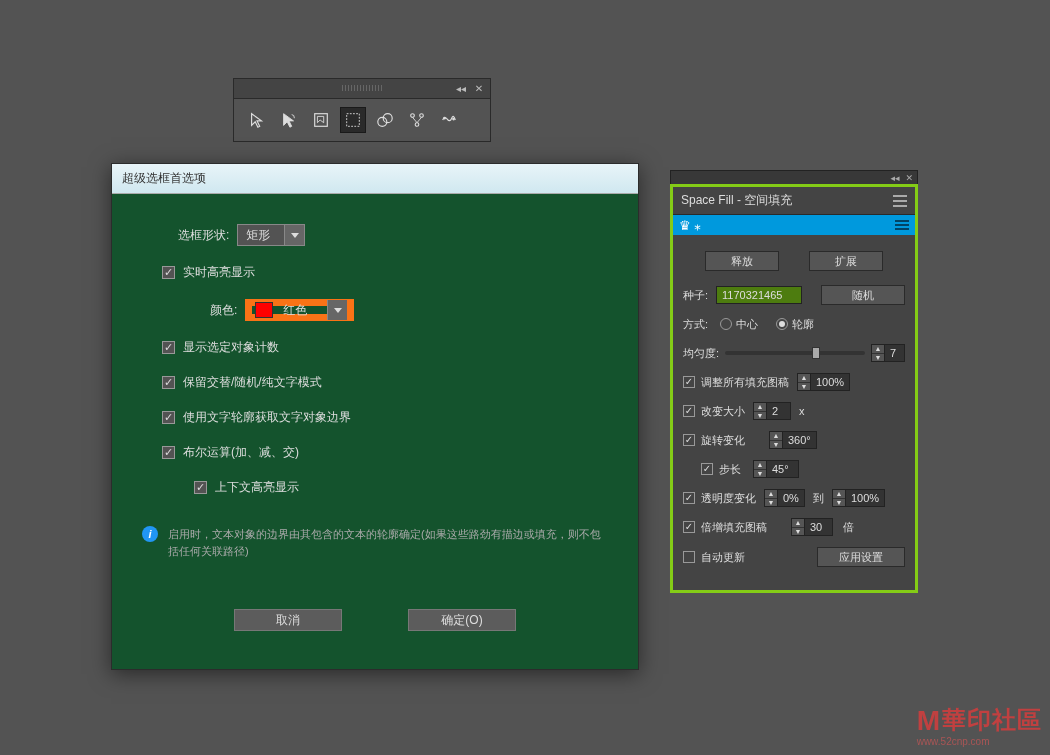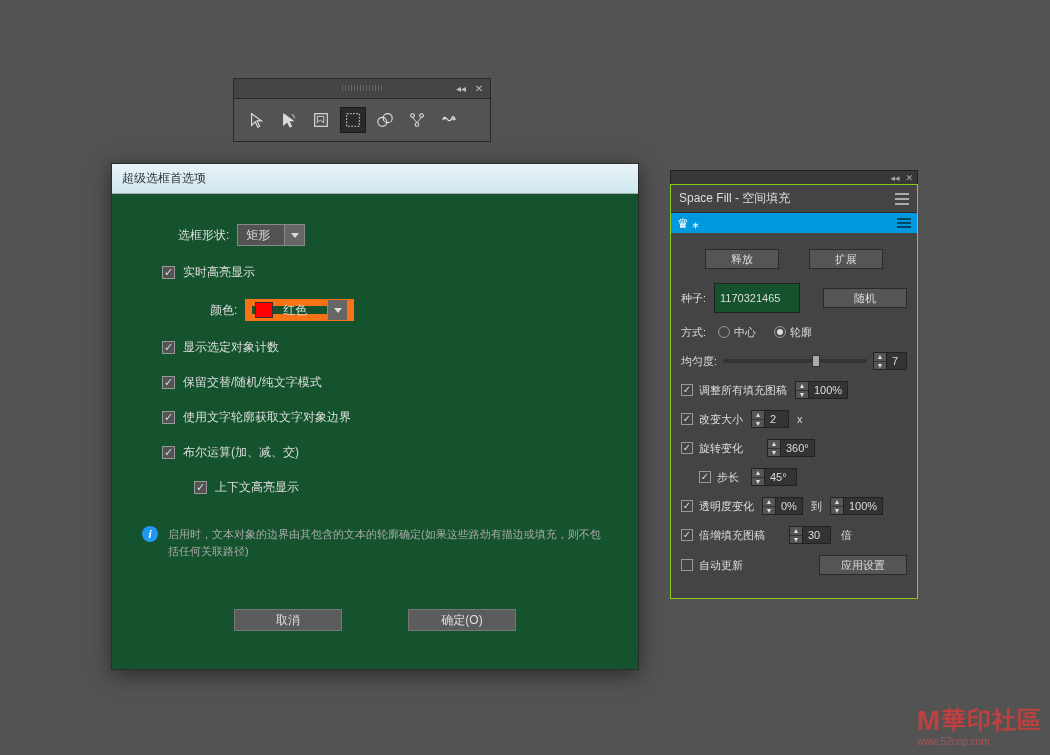--- a/index.html
+++ b/index.html
@@ -35,36 +35,36 @@
 .info-row { display: flex; align-items: flex-start; gap: 10px; margin-top: 30px; margin-bottom: 50px; }
 .info-icon { width: 16px; height: 16px; border-radius: 50%; background: #2196f3; color: #fff; font-size: 11px; font-weight: bold; display: flex; align-items: center; justify-content: center; flex-shrink: 0; font-style: italic; }
 .info-text { color: #aaa; font-size: 11px; line-height: 1.5; }
 .dialog-buttons { display: flex; justify-content: center; gap: 66px; padding-bottom: 18px; }
 .dlg-btn { width: 108px; height: 22px; background: #5c5c5c; border: 1px solid #777; color: #ddd; font-size: 12px; display: flex; align-items: center; justify-content: center; cursor: pointer; }
 
 
 .panel-wrap { position: absolute; left: 670px; top: 170px; width: 248px; }
 .panel-tabbar { height: 14px; background: #383838; display: flex; justify-content: flex-end; align-items: center; padding-right: 4px; gap: 6px; border: 1px solid #222; border-bottom: none; }
 .panel-tabbar .tb { color: #aaa; font-size: 9px; cursor: pointer; }
-.panel { background: #444; border: 1px solid #84cc16; }
+.panel { background: #444; border: 3px solid #84cc16; }
 .panel-title { display: flex; align-items: center; justify-content: space-between; padding: 5px 8px; font-size: 12px; color: #ddd; border-bottom: 1px solid #2a2a2a; }
 .panel-menu { width: 14px; height: 12px; display: flex; flex-direction: column; justify-content: space-between; cursor: pointer; }
 .panel-menu span { height: 2px; background: #aaa; }
 .panel-accent { height: 20px; background: #0099dd; display: flex; align-items: center; justify-content: space-between; padding: 0 6px; }
 .panel-accent .crown { color: #fff; font-size: 13px; }
 .panel-accent .pmenu { width: 14px; height: 10px; display: flex; flex-direction: column; justify-content: space-between; cursor: pointer; }
 .panel-accent .pmenu span { height: 2px; background: #046; }
 .panel-body { padding: 10px 10px 14px 10px; color: #ddd; font-size: 11px; margin-top: 6px; }
 .prow { display: flex; align-items: center; margin-bottom: 9px; min-height: 20px; }
 .prow .plbl { flex-shrink: 0; }
 .pbtn { height: 20px; background: #555; border: 1px solid #2a2a2a; color: #ddd; font-size: 11px; display: flex; align-items: center; justify-content: center; cursor: pointer; }
 .pbtn.w70 { width: 74px; }
 .pbtn.w56 { width: 84px; }
 .pbtn.w84 { width: 88px; }
-.pinput { height: 30px; background: #14532d; border: 1px solid #222; color: #ddd; padding: 0 5px; font-size: 11px; display: flex; align-items: center; }
+.pinput { height: 18px; background: #4d7c0f; border: 1px solid #222; color: #ddd; padding: 0 5px; font-size: 11px; display: flex; align-items: center; }
 .radio { width: 12px; height: 12px; border-radius: 50%; border: 1px solid #999; margin-right: 4px; display: flex; align-items: center; justify-content: center; flex-shrink: 0; }
 .radio.checked::after { content: ""; width: 6px; height: 6px; border-radius: 50%; background: #ddd; }
 .slider { flex: 1; height: 4px; background: #333; position: relative; margin: 0 6px; border-radius: 2px; }
 .slider-thumb { position: absolute; top: -4px; width: 8px; height: 12px; background: #aaa; border: 1px solid #333; }
 .stepper { display: flex; height: 18px; }
 .stepper-btns { width: 14px; display: flex; flex-direction: column; border: 1px solid #222; background: #555; }
 .stepper-btns div { flex: 1; display: flex; align-items: center; justify-content: center; font-size: 7px; color: #ddd; cursor: pointer; }
 .stepper-btns div:first-child { border-bottom: 1px solid #333; }
 .stepper-val { background: #333; border: 1px solid #222; border-left: none; padding: 0 5px; font-size: 11px; display: flex; align-items: center; min-width: 32px; }
 .pcheck { width: 12px; height: 12px; border: 1px solid #999; margin-right: 6px; display: flex; align-items: center; justify-content: center; flex-shrink: 0; }

